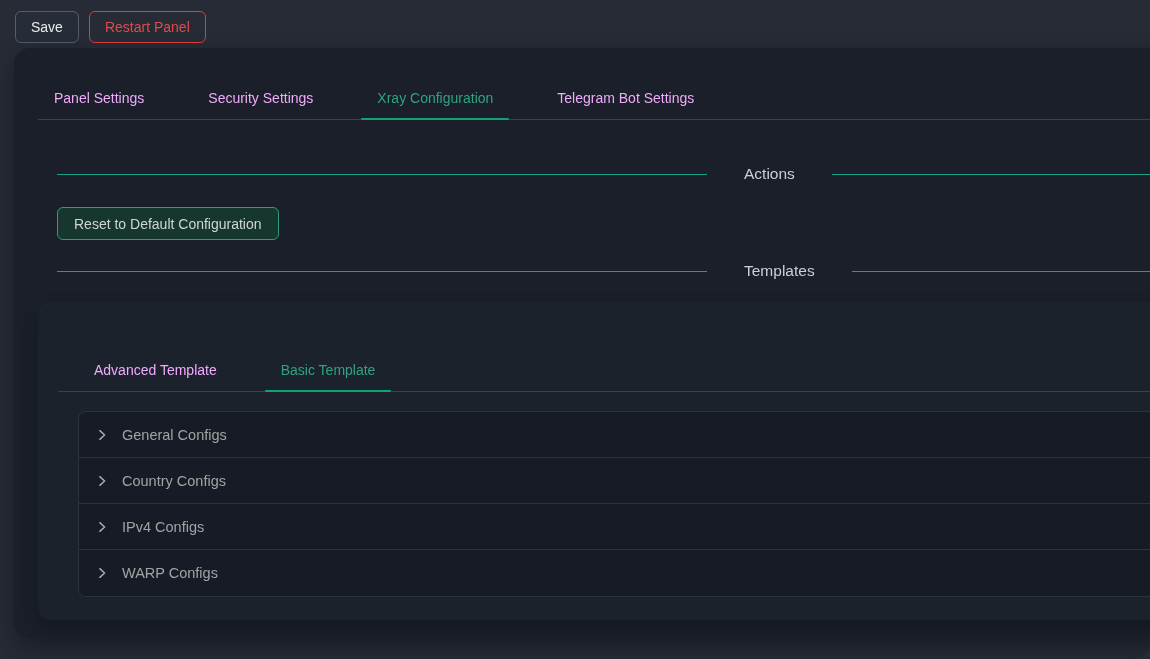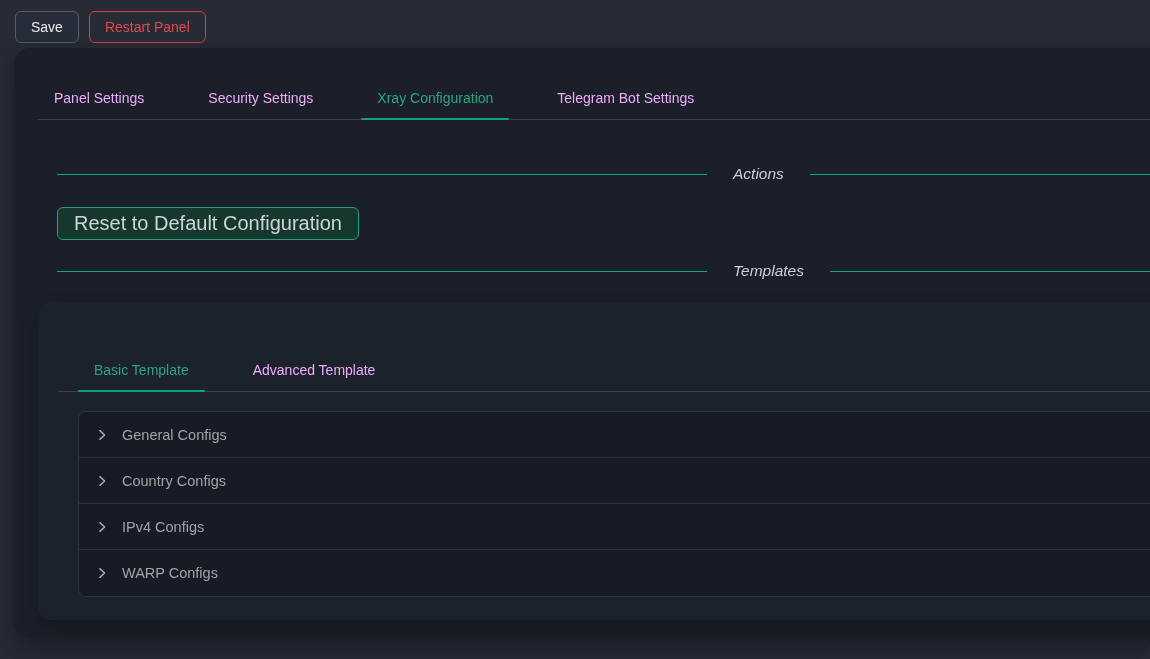--- a/index.html
+++ b/index.html
@@ -41,27 +41,27 @@
   }
   .tabbar.inner { padding-top:58px; }
   .tabbar.inner .tab:first-child { margin-left:20px; }
 
   
   .divider { display:flex; align-items:center; height:22px; margin-left:19px; }
   .divider-actions { margin-top:43px; }
   .divider-templates { margin-top:20px; }
   .divider .line-left { width:650px; height:1px; background:#17a287; }
   .divider .line-right { flex:1; height:1px; background:#17a287; }
-  .divider .label { margin:0 26px; font-size:15.5px; color:#ccd0d6; white-space:nowrap;font-style:italic; }
+  .divider .label { margin:0 37px; font-size:15.5px; color:#ccd0d6; white-space:nowrap; }
 
   
   .btn-reset {
     margin:22px 0 0 19px; height:33px; padding:0 16px;
     background:#16372e; border:1px solid #2a9e7c; border-radius:6px;
-    color:#d0d4da; font-size:20px; cursor:pointer; font-family:inherit;
+    color:#d0d4da; font-size:14px; cursor:pointer; font-family:inherit;
     display:inline-flex; align-items:center;
   }
 
   
   .templates-card {
     margin-top:20px; width:1462px; height:318px;
     background:#1c222c; border-radius:12px; padding:0 20px;
     box-shadow:0 8px 18px rgba(0,0,0,.22);
   }
 
@@ -112,22 +112,22 @@
     <div class="divider divider-templates">
       <div class="line-left"></div>
       <div class="label">Templates</div>
       <div class="line-right"></div>
     </div>
 
     
     <div class="templates-card">
 
       <div class="tabbar inner">
+        <div class="tab">Advanced Template</div>
         <div class="tab active">Basic Template</div>
-        <div class="tab">Advanced Template</div>
       </div>
 
       <div class="collapse">
 
         <div class="collapse-item">
           <svg class="chev" viewBox="0 0 16 16" fill="none">
               <polyline points="5.5,3 11,8 5.5,13" stroke="#a9afb8" stroke-width="1.6" stroke-linecap="round" stroke-linejoin="round"></polyline>
             </svg>
           <span class="collapse-label">General Configs</span>
         </div>

